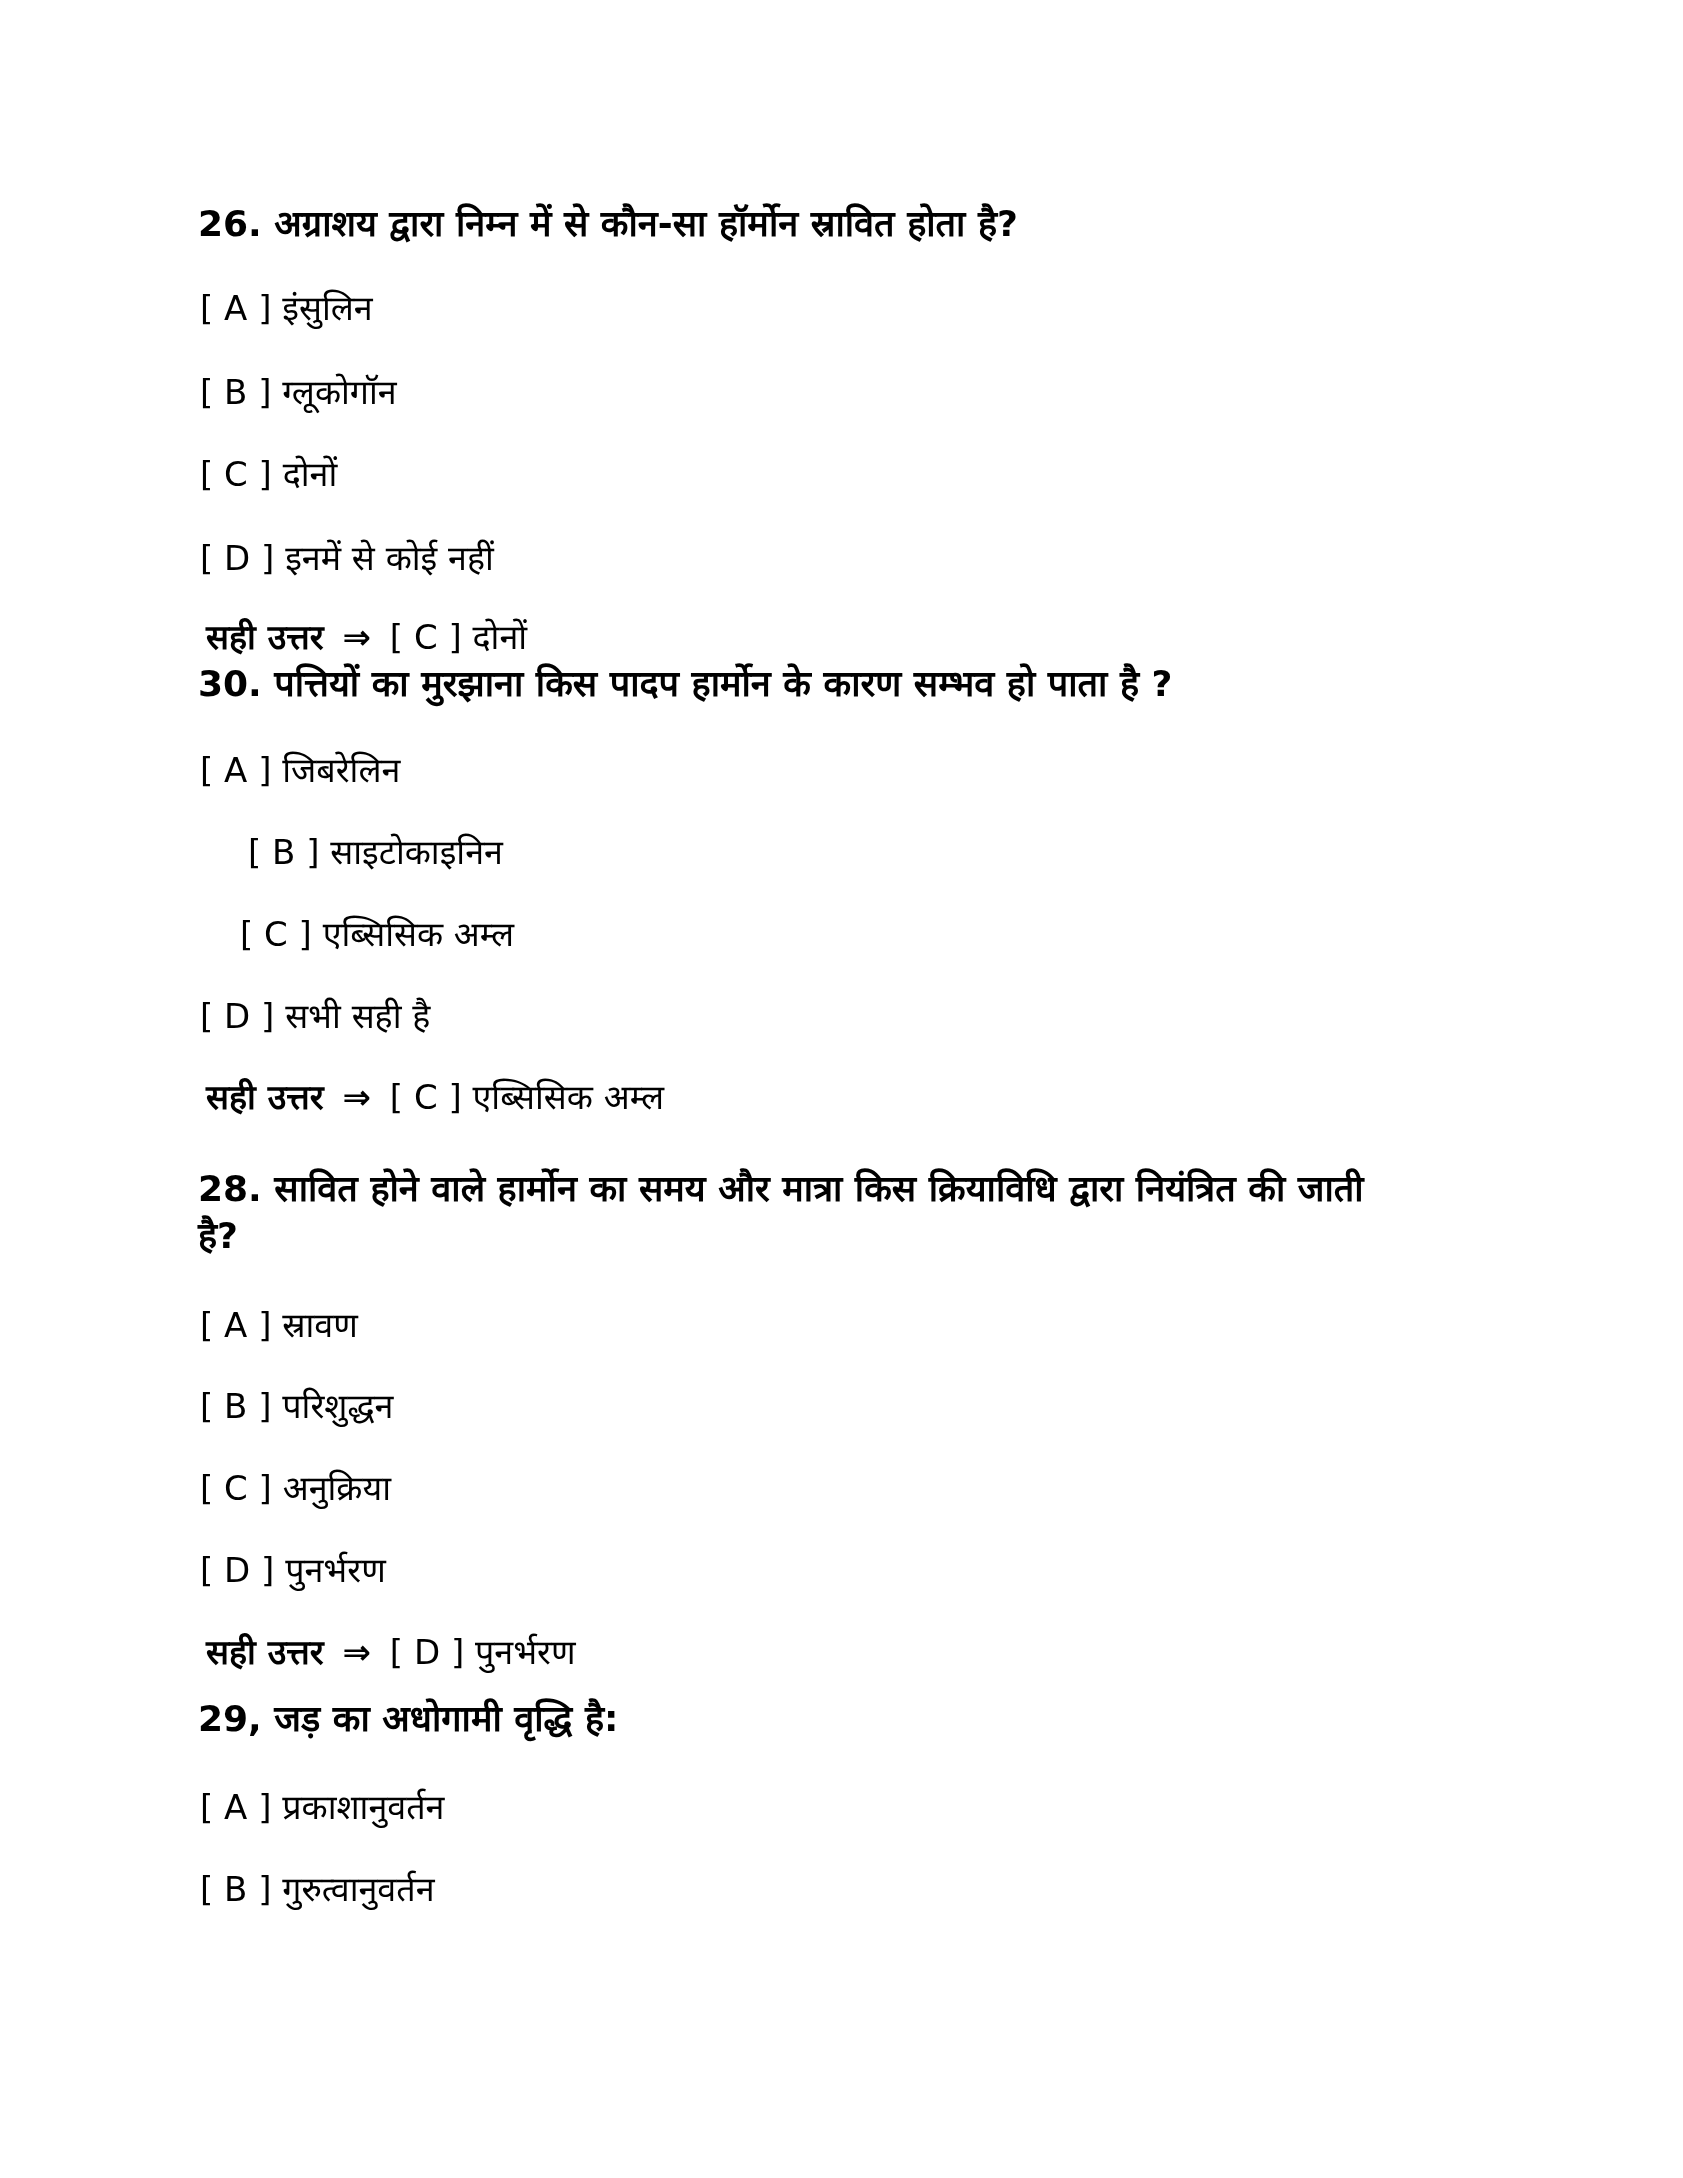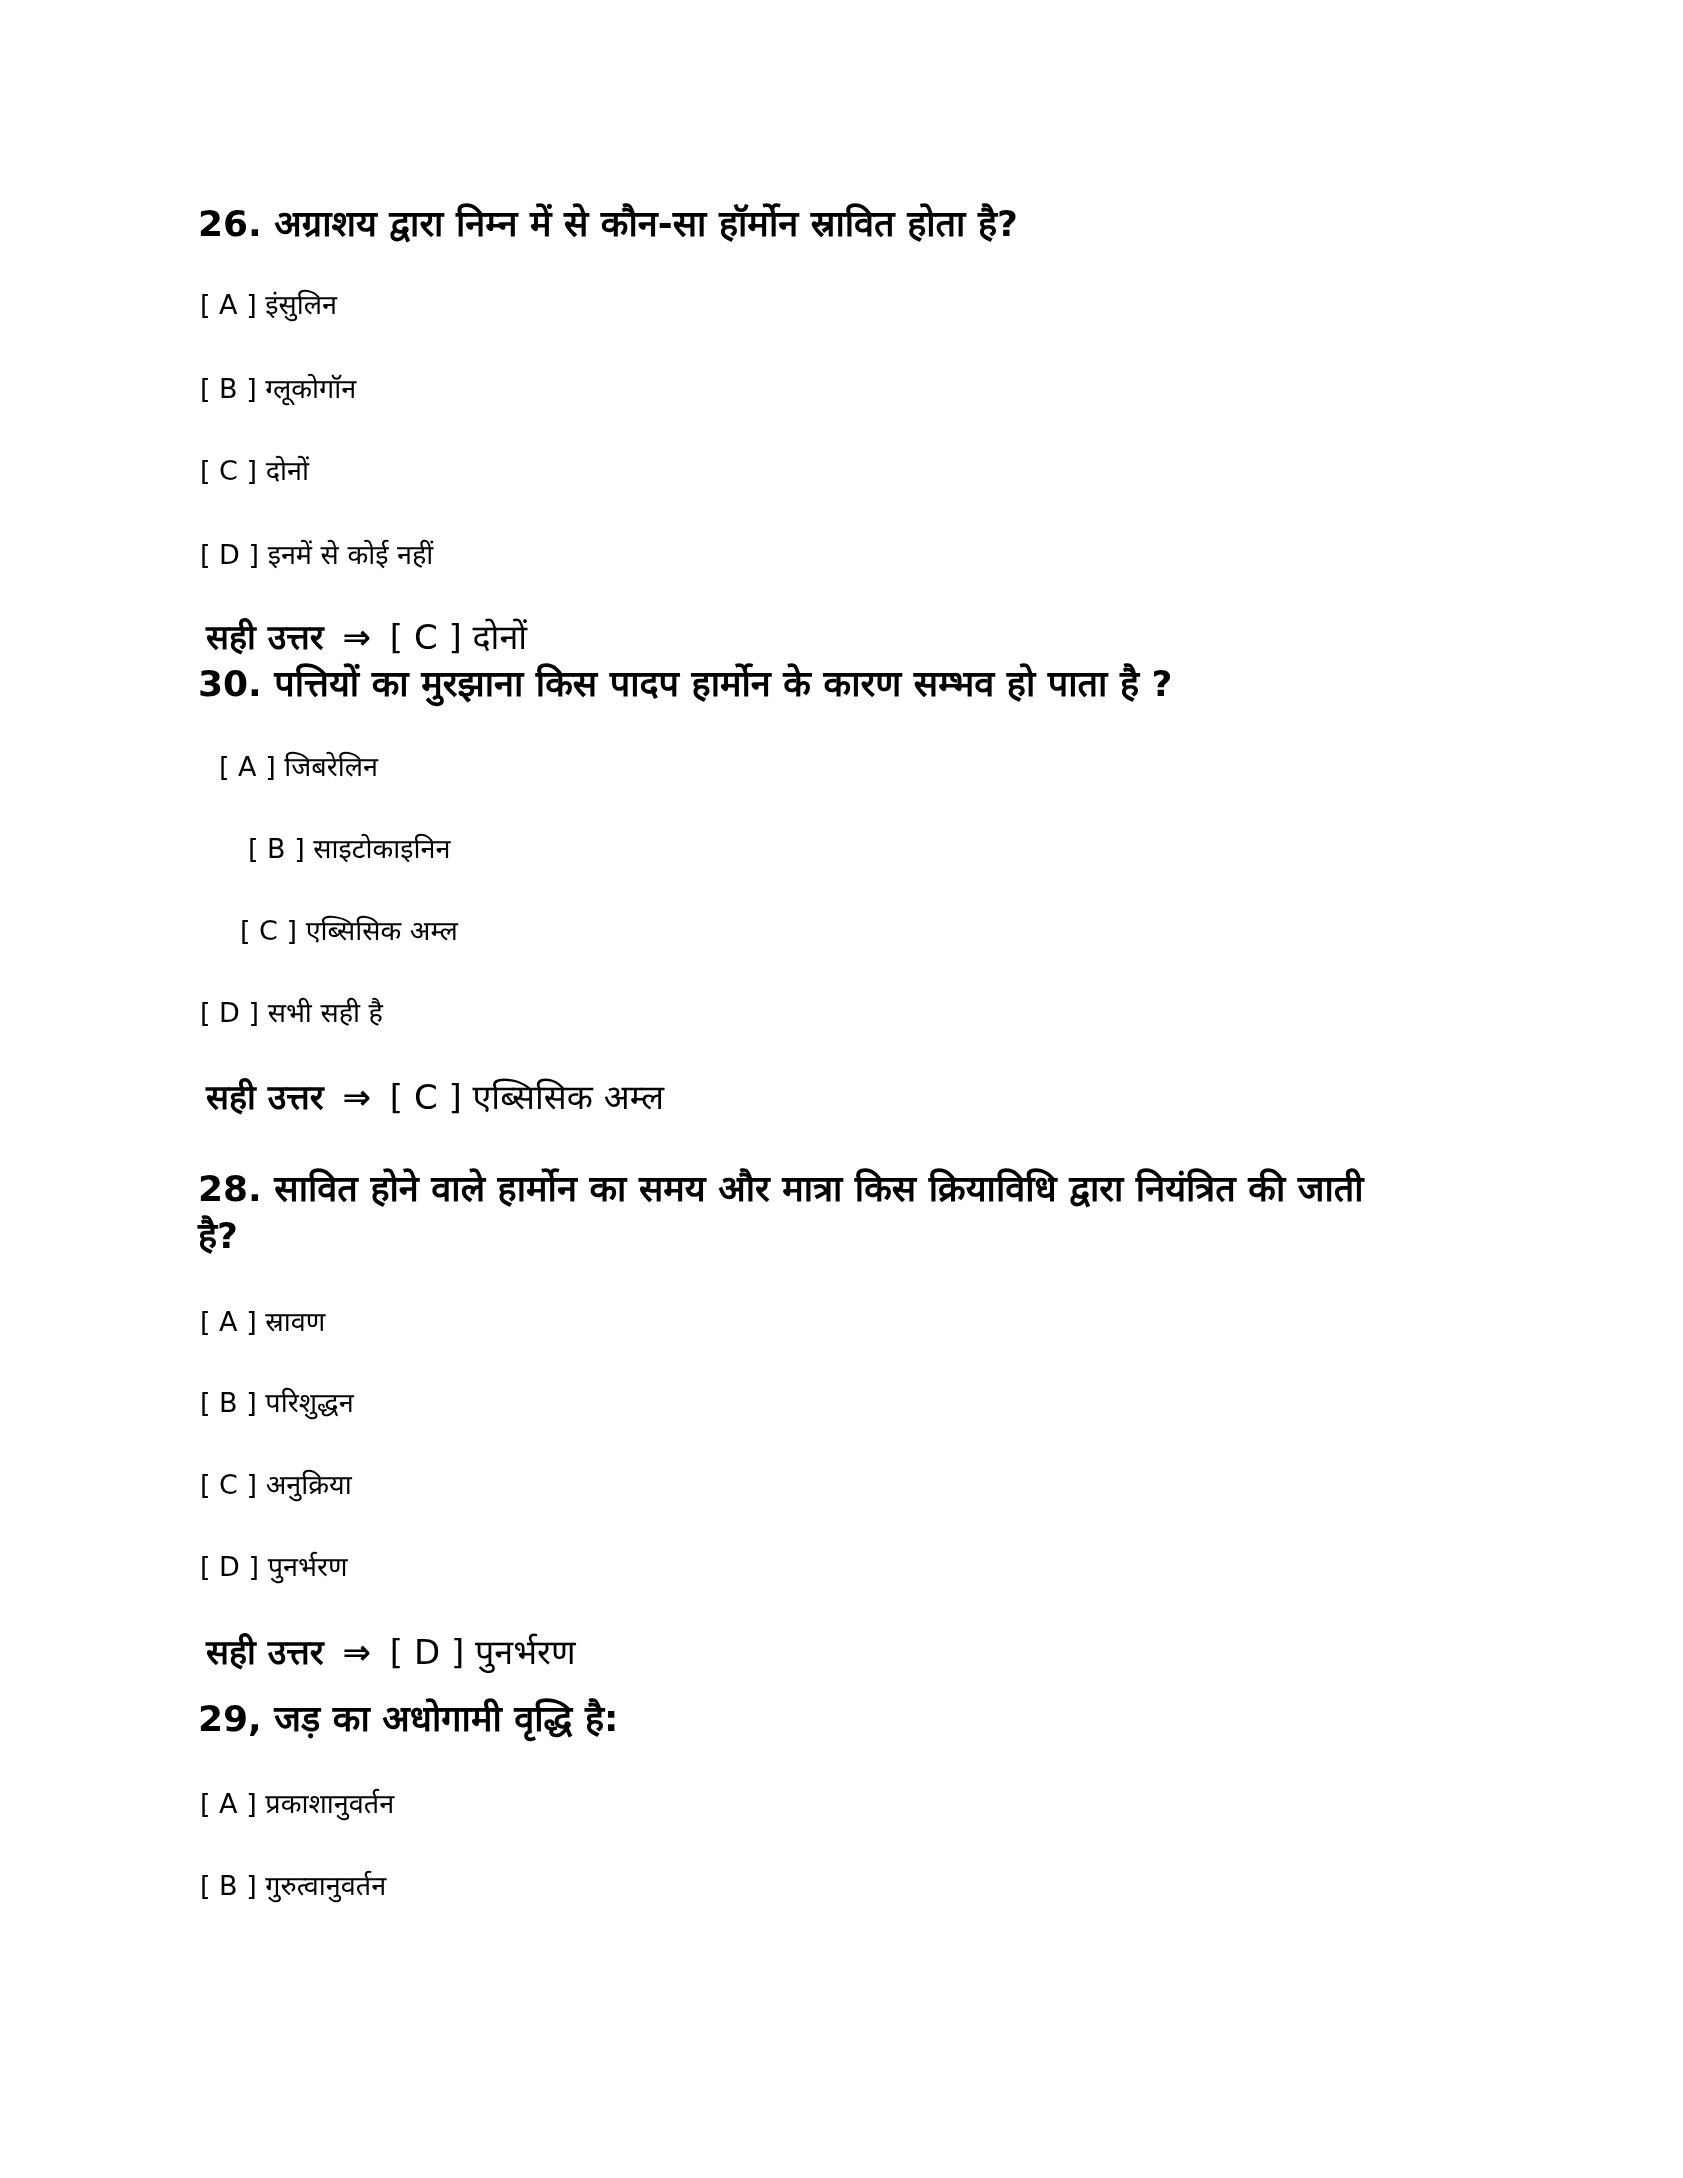--- a/index.html
+++ b/index.html
@@ -1,20 +1,20 @@
 <!DOCTYPE html>
 <html><head>
 <meta charset="utf-8">
 <style>
   html, body { margin: 0; padding: 0; background: #ffffff; }
   body { width: 1683px; height: 2178px; position: relative; overflow: hidden;
          font-family: "DejaVu Sans", "Liberation Sans", sans-serif; color: #000000; }
   .line { position: absolute; left: 0; white-space: nowrap; line-height: 1; }
   .q { font-weight: bold; font-size: 36px; left: 198px; }
-  .opt { font-size: 27px; left: 200px; font-weight: normal; }
+  .opt { font-size: 34px; left: 200px; font-weight: normal; }
   .ans { font-size: 34px; left: 206px; }
   .ans .ans-label { font-weight: bold; }
   .ans .arrow { font-weight: bold; margin: 0 8px; }
 </style>
 </head>
 <body>
 
 <div class="line q" style="top:206px;">
   <span>26.</span>
   <span>अग्राशय द्वारा निम्न में से कौन-सा हॉर्मोन स्रावित होता है?</span>
@@ -39,21 +39,21 @@
   <span class="ans-label">सही उत्तर</span>
   <span class="arrow">⇒</span>
   <span>[ C ]</span>
   <span>दोनों</span>
 </div>
 
 <div class="line q" style="top:666px;">
   <span>30.</span>
   <span>पत्तियों का मुरझाना किस पादप हार्मोन के कारण सम्भव हो पाता है ?</span>
 </div>
-<div class="line opt" style="top:753px;margin-left:19px;">
+<div class="line opt" style="top:753px;">
   <span>[ A ]</span>
   <span>जिबरेलिन</span>
 </div>
 <div class="line opt" style="top:835px;margin-left:48px;">
   <span>[ B ]</span>
   <span>साइटोकाइनिन</span>
 </div>
 <div class="line opt" style="top:917px;margin-left:40px;">
   <span>[ C ]</span>
   <span>एब्सिसिक अम्ल</span>

